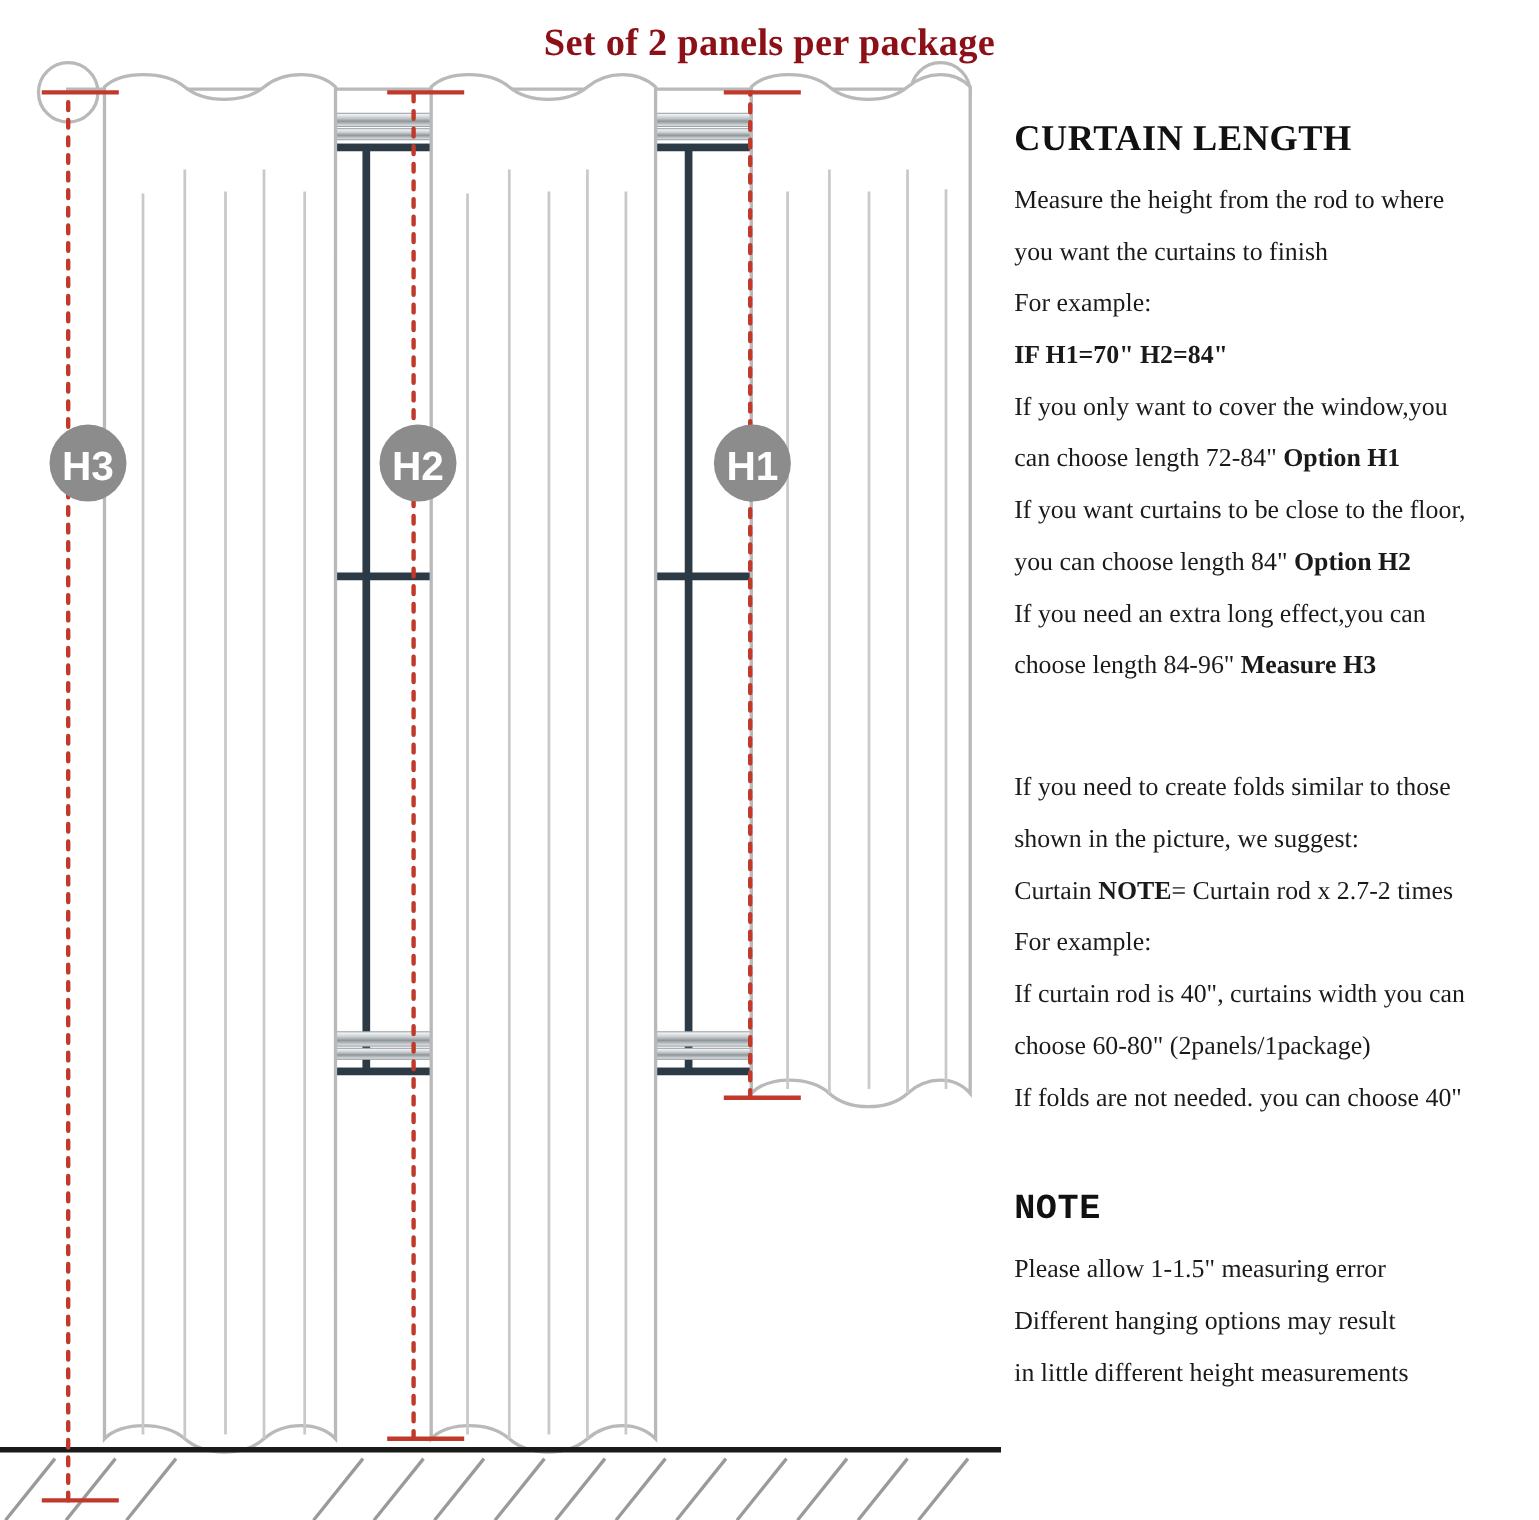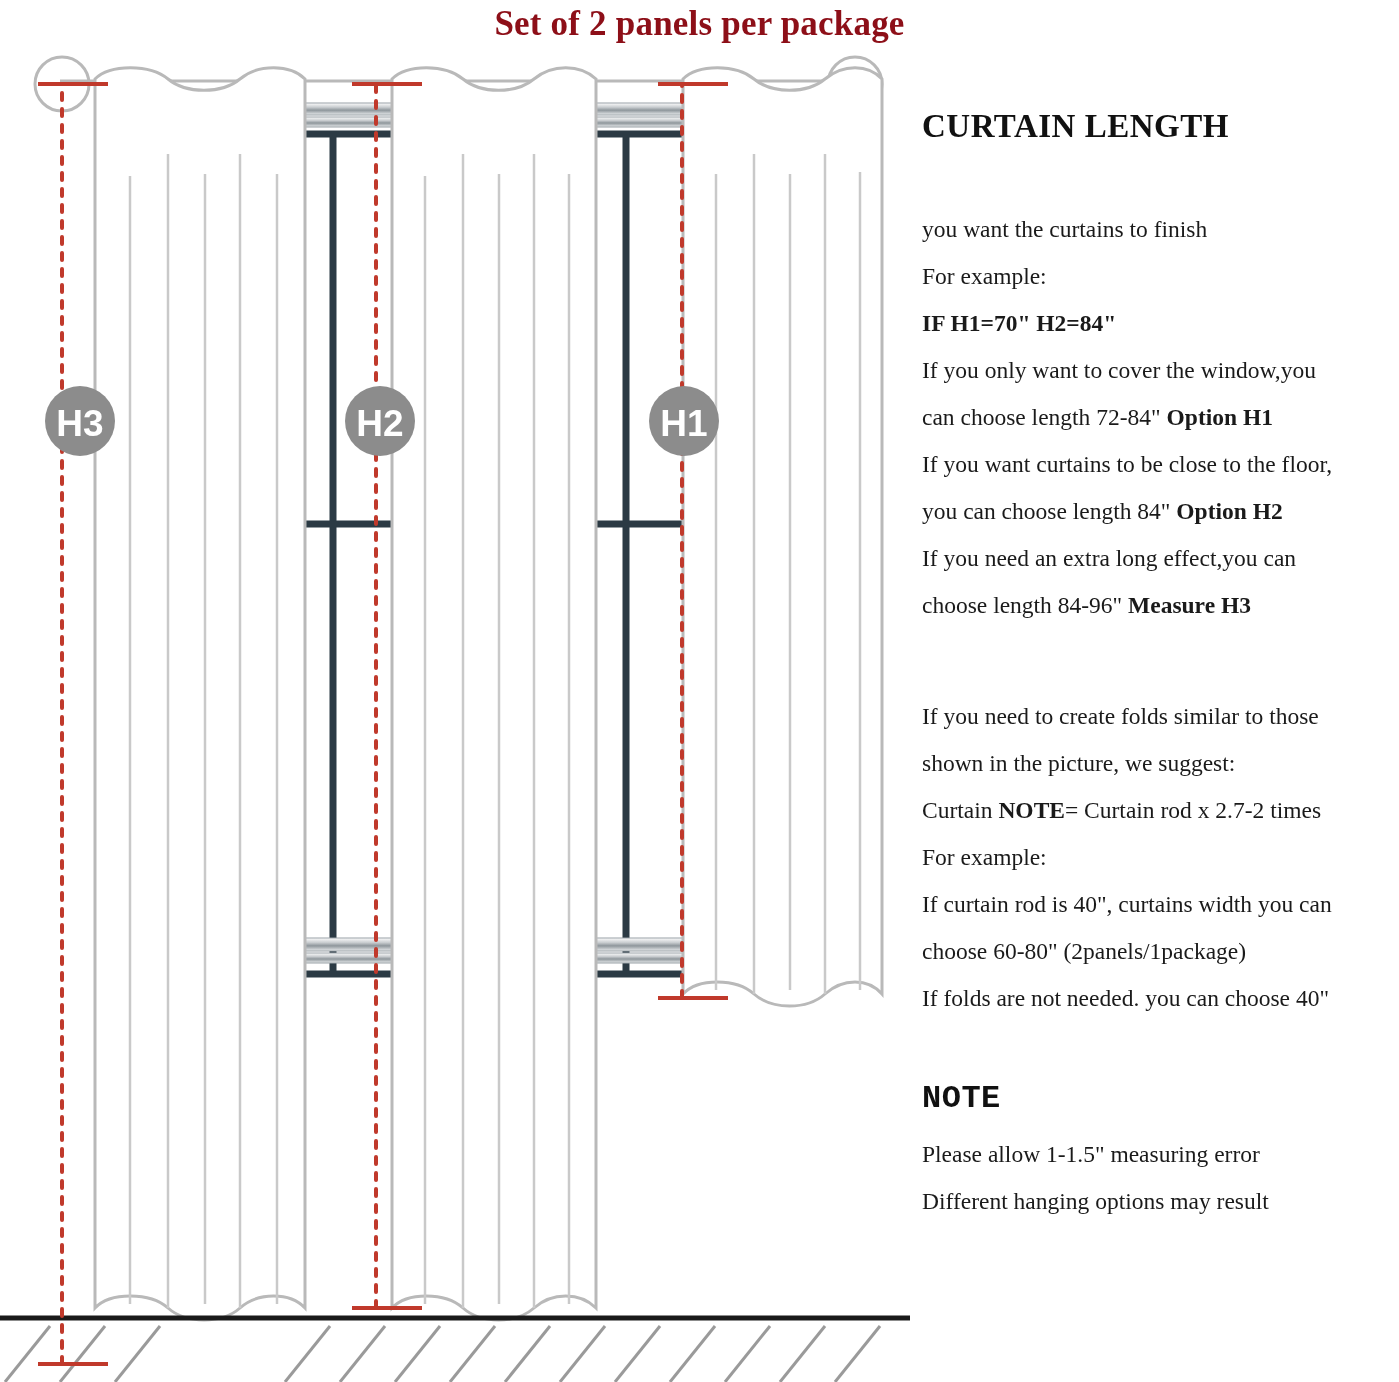--- a/index.html
+++ b/index.html
@@ -21,21 +21,21 @@
     top: 0px;
     left: 0px;
     width: 1399px;
     text-align: center;
     font-family: "Liberation Serif", serif;
     font-weight: bold;
     font-size: 35px;
     color: #8d0f18;
     letter-spacing: 0.2px;
     line-height: 44px;
-    padding-top: 2px;
+    padding-top: 17px;
   }
 
   .diagram {
     position: absolute;
     top: 46px;
     left: 0px;
     width: 910px;
     height: 1336px;
   }
   .diagram svg { display: block; }
@@ -212,21 +212,21 @@
       <circle cx="684" cy="375" r="35" fill="#8c8c8c"></circle>
       <text class="label-circle-text" x="684" y="390" font-size="37" fill="#ffffff" text-anchor="middle">H1</text>
     </g>
   </svg>
 </div>
 
 <div class="textcol">
 
   <h2 class="sec-title">CURTAIN LENGTH</h2>
   <p class="para">
-    <br>
+    <span>Measure the height from the rod to where</span><br>
     <span>you want the curtains to finish</span><br>
     <span>For example:</span><br>
     <b>IF H1=70"  H2=84"</b><br>
     <span>If you only want to cover the window,you</span><br>
     <span>can choose length 72-84" </span><b>Option H1</b><br>
     <span>If you want curtains to be close to the floor,</span><br>
     <span>you can choose length 84" </span><b>Option H2</b><br>
     <span>If you need an extra long effect,you can</span><br>
     <span>choose length 84-96" </span><b>Measure H3</b>
   </p>
@@ -242,14 +242,15 @@
     <span>choose 60-80" (2panels/1package)</span><br>
     <span>If folds are not needed. you can choose 40"</span>
   </p>
 
   <div class="gap-md"></div>
 
   <h2 class="sec-title note">NOTE</h2>
   <p class="para">
     <span>Please allow 1-1.5" measuring error</span><br>
     <span>Different hanging options may result</span><br>
+    <span>in little different height measurements</span>
   </p>
 </div>
 
 </body></html>

